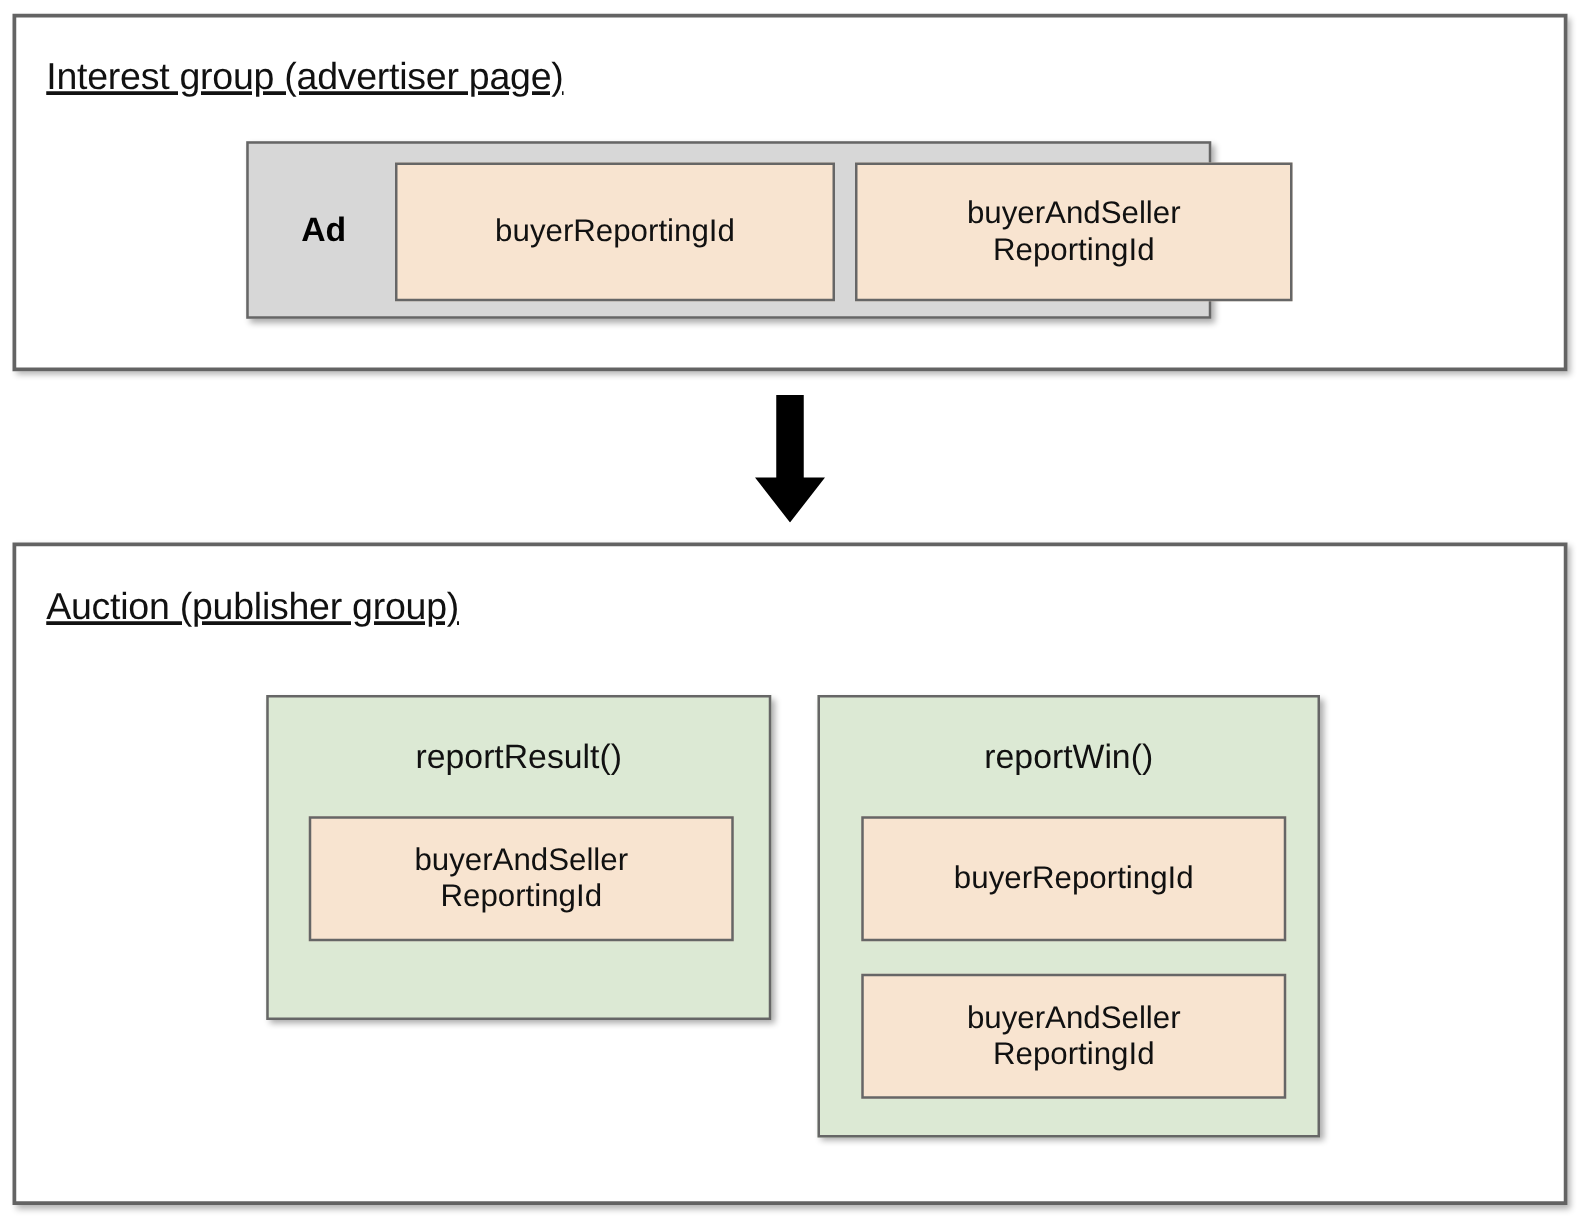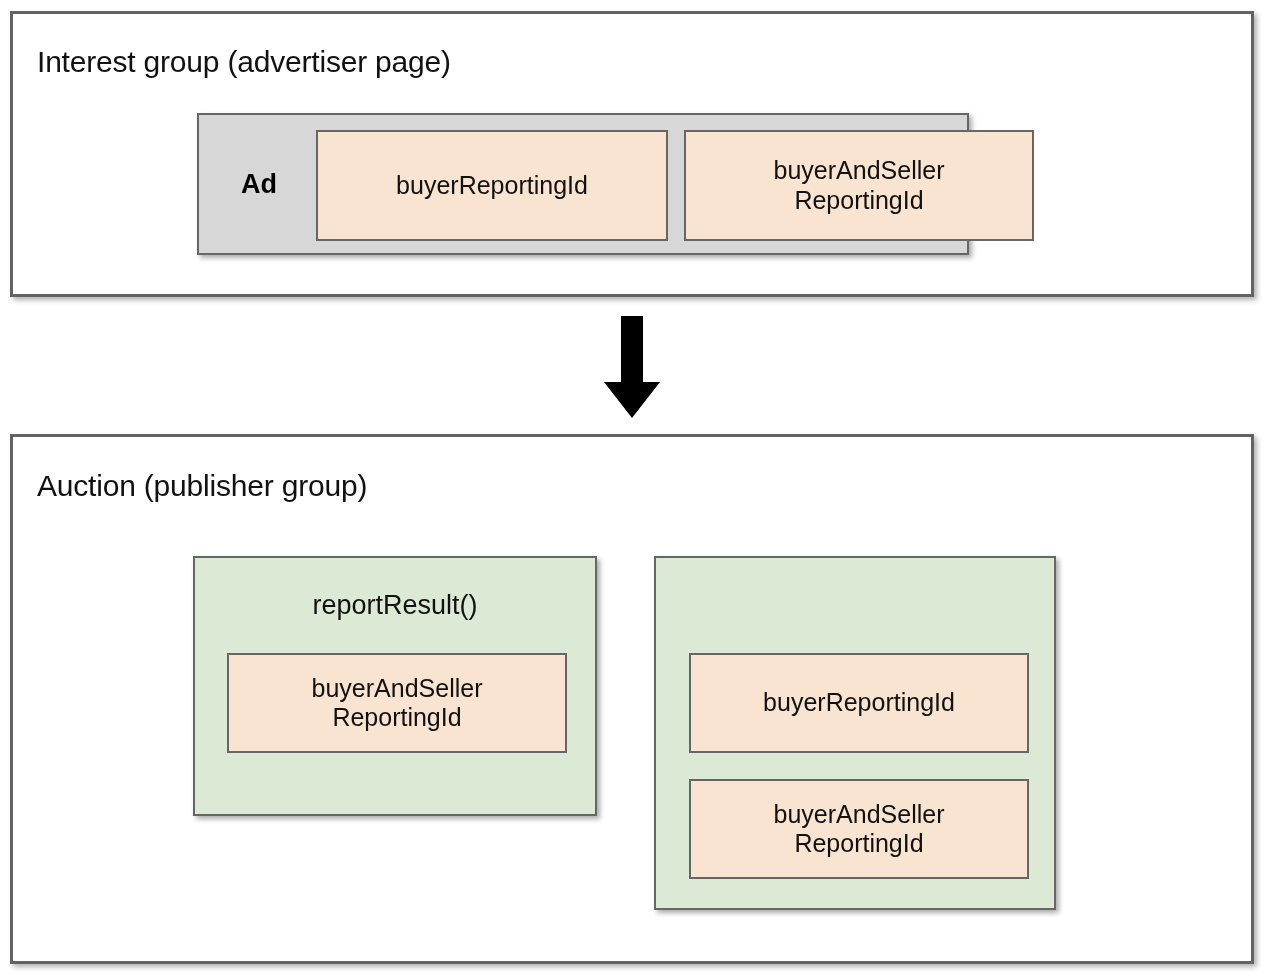--- a/index.html
+++ b/index.html
@@ -43,20 +43,21 @@
   }
 
   .panel-title {
     position: absolute;
     left: 24px;
     font-size: 30px;
     font-weight: 400;
     letter-spacing: -0.2px;
     color: #111111;
     white-space: nowrap;
+    text-decoration: underline;
   }
   #panel-top .panel-title { top: 31px; }
   #panel-bottom .panel-title { top: 32px; }
 
   
   .box {
     position: absolute;
     box-sizing: border-box;
     border: 2px solid #666666;
     box-shadow: 3px 3px 5px rgba(0,0,0,0.33);
@@ -121,21 +122,21 @@
   #flow-arrow {
     position: absolute;
     left: 604px;
     top: 316px;
     width: 56px;
     height: 102px;
   }
 
   
   #fn-report-result {
-    left: 180px;
+    left: 200px;
     top: 119px;
     width: 404px;
     height: 260px;
   }
   #fn-report-win {
     left: 641px;
     top: 119px;
     width: 402px;
     height: 354px;
   }
@@ -205,20 +206,21 @@
     <div class="box fn-container" id="fn-report-result">
       <div class="fn-title">reportResult()</div>
 
       <div class="box-inner id-chip" id="chip-rr-bas">
         <span class="chip-text">buyerAndSeller
 ReportingId</span>
       </div>
     </div>
 
     <div class="box fn-container" id="fn-report-win">
+      <div class="fn-title">reportWin()</div>
 
       <div class="box-inner id-chip" id="chip-rw-buyer">
         <span class="chip-text">buyerReportingId</span>
       </div>
 
       <div class="box-inner id-chip" id="chip-rw-bas">
         <span class="chip-text">buyerAndSeller
 ReportingId</span>
       </div>
     </div>

